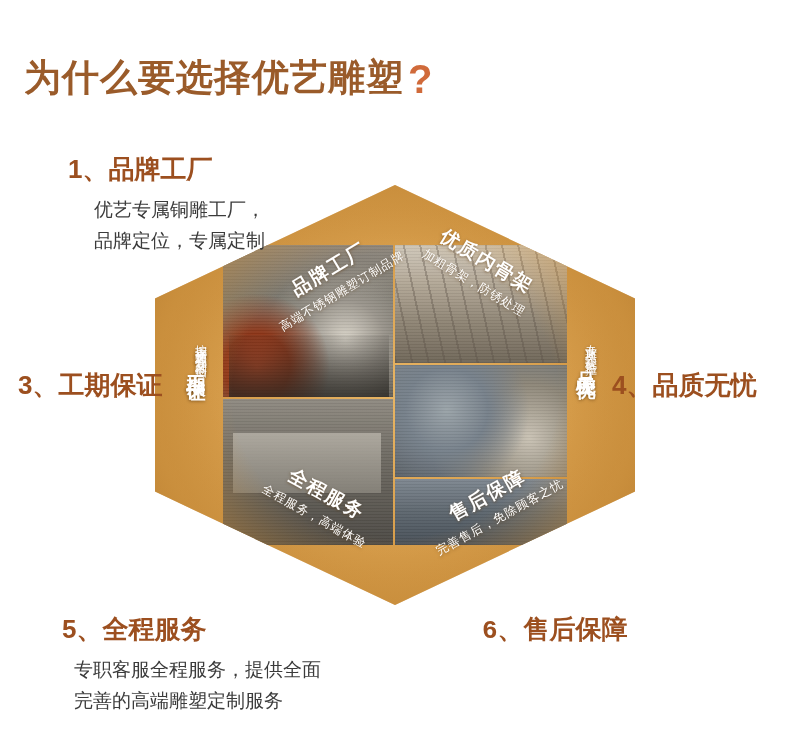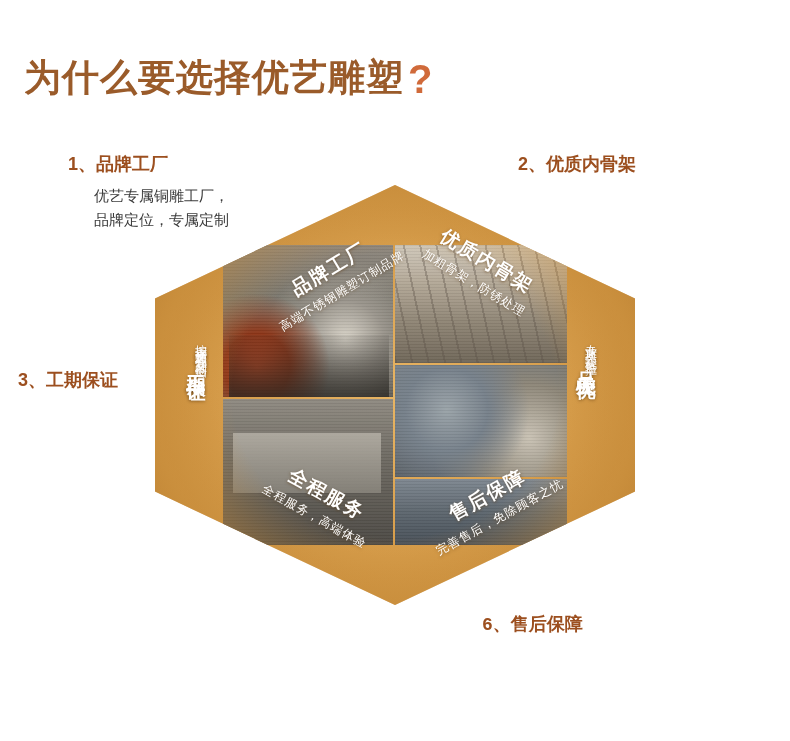--- a/index.html
+++ b/index.html
@@ -181,28 +181,28 @@
   #ring-1 { left: 108px; top: 70px;  transform: rotate(-31deg); text-align: center; }
   #ring-2 { left: 268px; top: 62px;  transform: rotate(31deg);  text-align: center; }
   #ring-3 { left: 28px;  top: 150px; display: flex; flex-direction: row-reverse; }
   #ring-4 { left: 418px; top: 150px; display: flex; flex-direction: row-reverse; }
   #ring-5 { left: 108px; top: 295px; transform: rotate(29deg);  text-align: center; }
   #ring-6 { left: 266px; top: 296px; transform: rotate(-29deg); text-align: center; }
 
   
   .callout { position: absolute; }
   .callout-head {
-    font-size: 18px;
+    font-size: 26px;
     font-weight: bold;
     color: #9c4f1f;
     white-space: nowrap;
     margin-bottom: 8px;
   }
   .callout-body {
-    font-size: 15px;
+    font-size: 19px;
     color: #3b3b3b;
     line-height: 1.62;
     white-space: pre-line;
   }
   #callout-1 { left: 68px;  top: 152px; }
   #callout-1 .callout-body { padding-left: 26px; }
   #callout-2 { left: 518px; top: 152px; }
   #callout-3 { left: 18px;  top: 368px; text-align: center; }
   #callout-4 { left: 612px; top: 368px; }
   #callout-5 { left: 62px;  top: 612px; }
@@ -266,24 +266,29 @@
       <span class="rl-sub">完善售后，免除顾客之忧</span>
     </div>
   </div>
 
   <div class="callout" id="callout-1">
     <div class="callout-head">1、品牌工厂</div>
     <div class="callout-body">优艺专属铜雕工厂，
 品牌定位，专属定制</div>
   </div>
   <div class="callout" id="callout-2">
-    <div class="callout-head">2、优质内骨架</div>
   </div>
   <div class="callout" id="callout-3">
     <div class="callout-head">3、工期保证</div>
   </div>
   <div class="callout" id="callout-4">
+    <div class="callout-head">4、品质无忧</div>
+  </div>
+  <div class="callout" id="callout-5">
+    <div class="callout-head">5、全程服务</div>
+    <div class="callout-body">专职客服全程服务，提供全面
+完善的高端雕塑定制服务</div>
   </div>
   <div class="callout" id="callout-6">
     <div class="callout-head">6、售后保障</div>
   </div>
 
 </div>
 
 </body></html>

